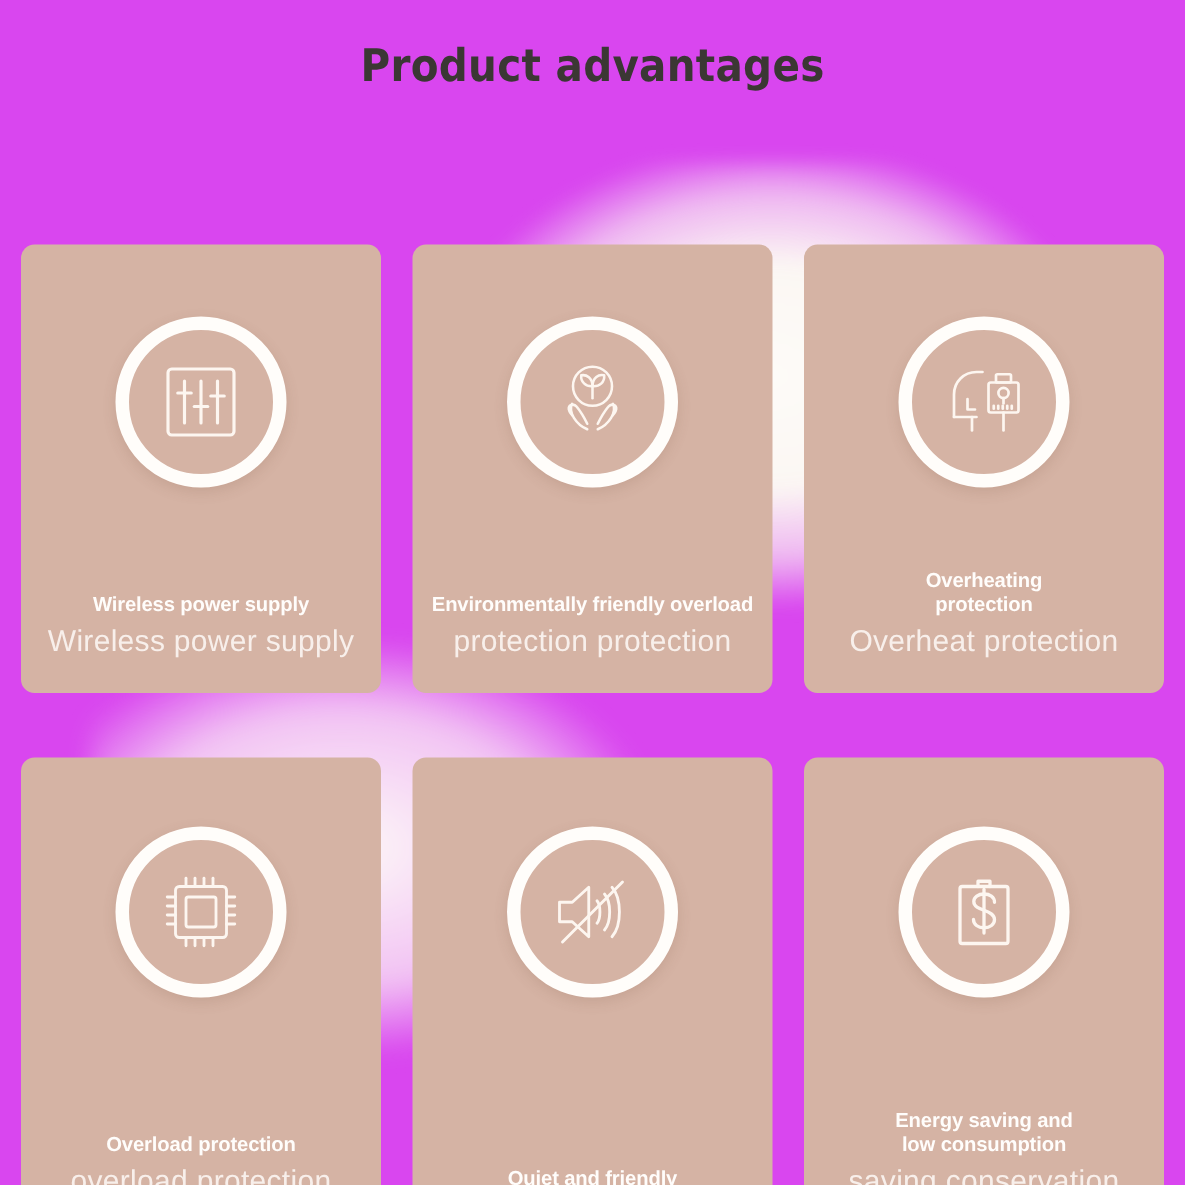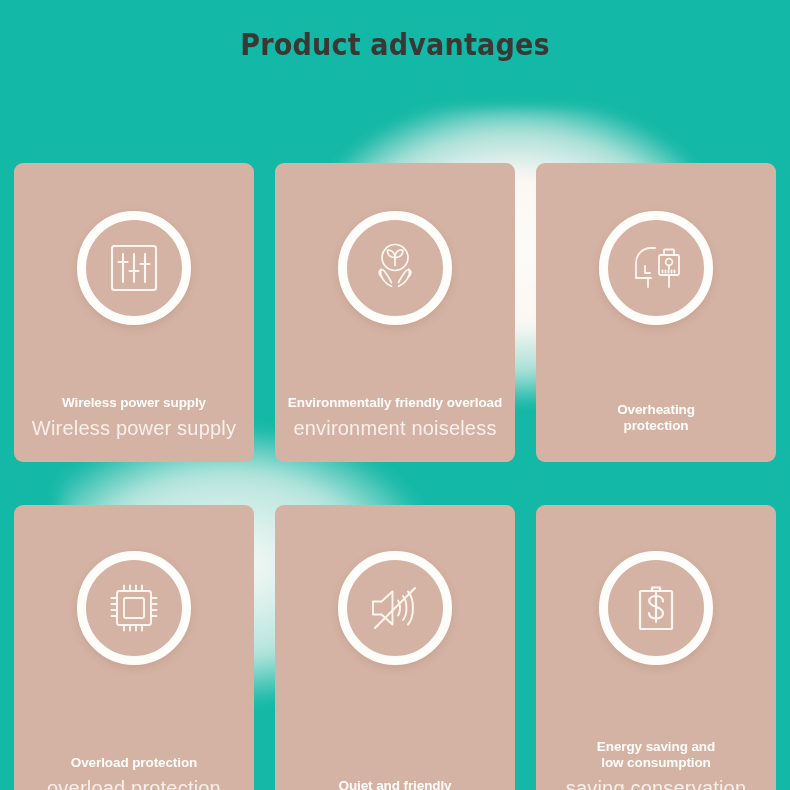--- a/index.html
+++ b/index.html
@@ -13,21 +13,21 @@
     background: #faf5f2;
     font-family: "Liberation Sans", sans-serif;
     -webkit-font-smoothing: antialiased;
   }
 
   #page {
     position: relative;
     width: 790px;
     height: 790px;
     overflow: hidden;
-    background: #14b8a6;
+    background: #d946ef;
   }
 
   
   .bg-blob {
     position: absolute;
     left: 300px;
     top: 108px;
     width: 430px;
     height: 340px;
     background: radial-gradient(ellipse 58% 52% at 50% 42%,
@@ -180,21 +180,21 @@
                      C15.9 37.6 17.2 39.4 18.6 41"></path>
             <path d="M18.4 33.2 C17.2 35.6 17.6 39.4 19.6 42.6 C21.6 45.8 25 48.8 28.5 50.2"></path>
             <path d="M35.5 46.5 C37 43.5 40.2 38 42.5 35.2 C44.2 33 47.4 33.4 47.8 35.8
                      C48.1 37.6 46.8 39.4 45.4 41"></path>
             <path d="M45.6 33.2 C46.8 35.6 46.4 39.4 44.4 42.6 C42.4 45.8 39 48.8 35.5 50.2"></path>
           </svg>
         </span>
       </div>
       <div class="labels">
         <div class="card-title">Environmentally friendly overload</div>
-        <div class="card-sub">environment noiseless</div>
+        <div class="card-sub">protection protection</div>
       </div>
     </div>
 
     <div class="card">
       <div class="icon-wrap">
         <span>
           <svg width="64" height="64" viewBox="0 0 64 64" fill="none" stroke="#fdf6f0" stroke-width="1.8" stroke-linecap="round" stroke-linejoin="round">
             <path d="M12 42 L12 27 C12 18.5 18.5 12 27 12 L31 12"></path>
             <path d="M12 42 L27 42"></path>
             <path d="M21 30 L21 37 L26 37"></path>
@@ -208,20 +208,21 @@
             <line x1="44.5" y1="34.5" x2="44.5" y2="36.5"></line>
             <line x1="47.5" y1="34.5" x2="47.5" y2="36.5"></line>
             <line x1="50.5" y1="34.5" x2="50.5" y2="36.5"></line>
             <line x1="45" y1="39" x2="45" y2="51"></line>
           </svg>
         </span>
       </div>
       <div class="labels">
         <div class="card-title">Overheating
 protection</div>
+        <div class="card-sub">Overheat protection</div>
       </div>
     </div>
 
     <div class="card row2">
       <div class="icon-wrap">
         <span>
           <svg width="62" height="62" viewBox="0 0 62 62" fill="none" stroke="#fdf6f0" stroke-width="1.9" stroke-linecap="round" stroke-linejoin="round">
             <rect x="14" y="14" width="34" height="34" rx="2.5"></rect>
             <rect x="21" y="21" width="20" height="20" rx="1.5"></rect>
             <line x1="21" y1="8.5" x2="21" y2="14"></line>

